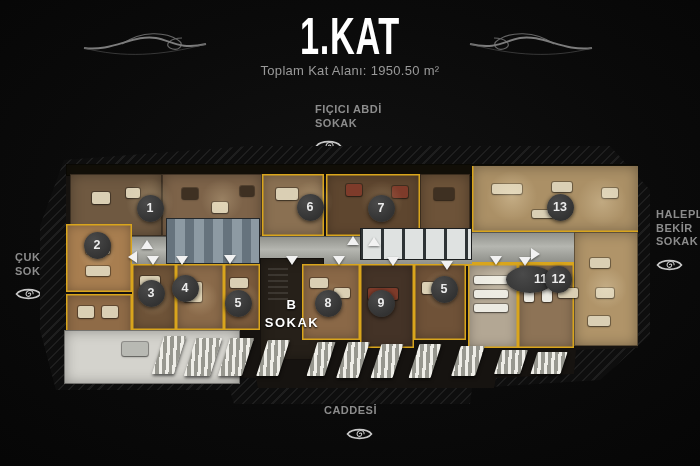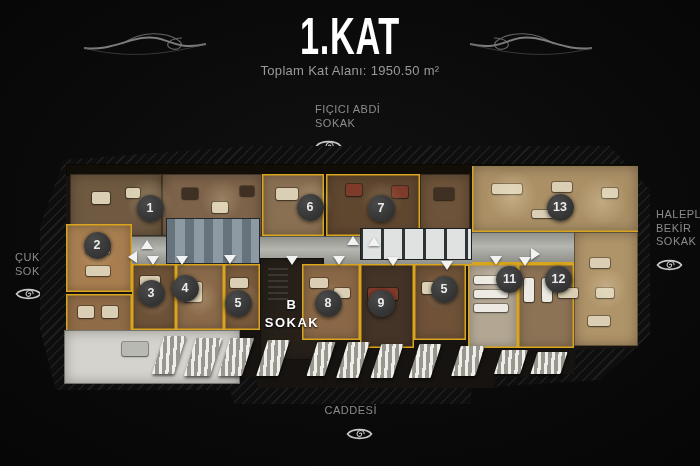--- a/index.html
+++ b/index.html
@@ -17,21 +17,21 @@
   }
   .subtitle{
     position:absolute;top:63px;left:0;width:700px;text-align:center;
     color:#9a9a9a;font-size:13px;letter-spacing:.3px;
   }
   .flourish{position:absolute;top:22px;width:126px;height:40px;}
   .flourish.left{left:82px;}
   .flourish.right{left:468px;transform:scaleX(-1);}
   
   .street{
-    position:absolute;color:#8c8c8c;font-size:11px;font-weight:normal;
+    position:absolute;color:#8c8c8c;font-size:11px;font-weight:bold;
     letter-spacing:.5px;line-height:13.5px;
   }
   .street .eye{display:inline-block;margin-top:8px;}
   .street-top{left:315px;top:103px;text-align:left;}
   .street-left{left:15px;top:251px;text-align:left;}
   .street-right{left:656px;top:208px;text-align:left;}
   .street-bottom{left:277px;top:404px;width:100px;text-align:right;}
   .street-bottom .eye{margin-right:4px;}
   
   .pavement{
@@ -275,19 +275,19 @@
         <div class="room-num" style="left: 74.5px; top: 36.5px;">1</div>
         <div class="room-num" style="left: 21.5px; top: 73.5px;">2</div>
         <div class="room-num" style="left: 75.5px; top: 121.5px;">3</div>
         <div class="room-num" style="left: 109.5px; top: 116.5px;">4</div>
         <div class="room-num" style="left: 162.5px; top: 131.5px;">5</div>
         <div class="room-num" style="left: 234.5px; top: 35.5px;">6</div>
         <div class="room-num" style="left: 305.5px; top: 36.5px;">7</div>
         <div class="room-num" style="left: 252.5px; top: 131.5px;">8</div>
         <div class="room-num" style="left: 305.5px; top: 131.5px;">9</div>
         <div class="room-num" style="left: 368.5px; top: 117.5px;">5</div>
-        <div class="room-num" style="left: 434px; top: 107.5px;">11</div>
+        <div class="room-num" style="left: 444px; top: 107.5px; padding-left: 21px;">11</div>
         <div class="room-num" style="left: 483px; top: 107.5px;">12</div>
         <div class="room-num" style="left: 484.5px; top: 35.5px;">13</div>
       </div>
   </div>
 
 </div>
 
 </body></html>

